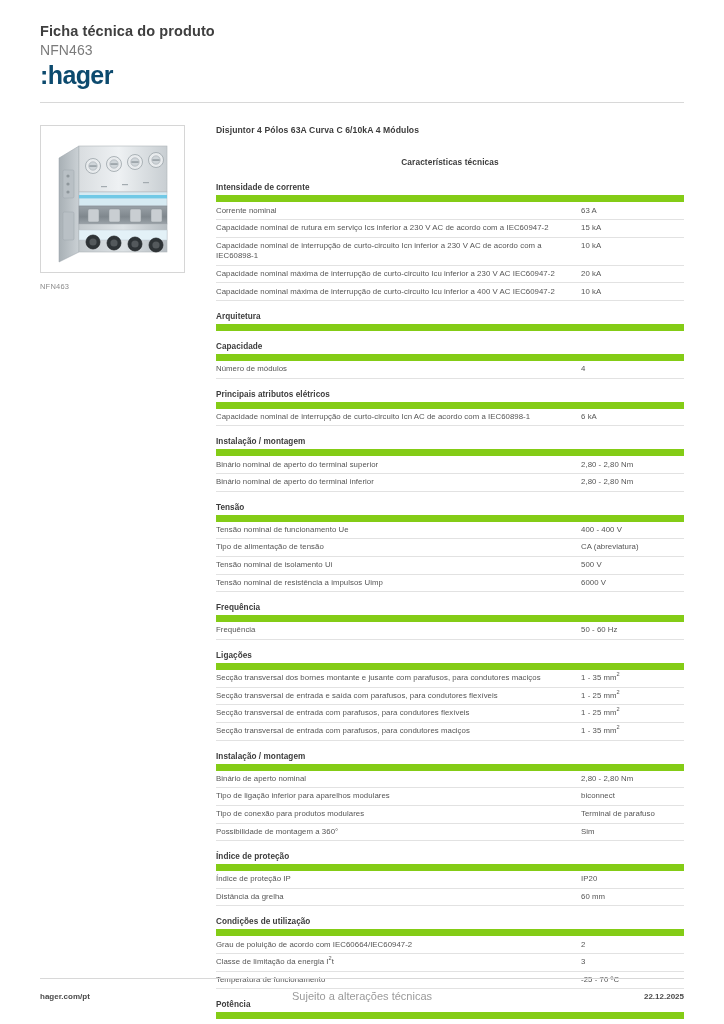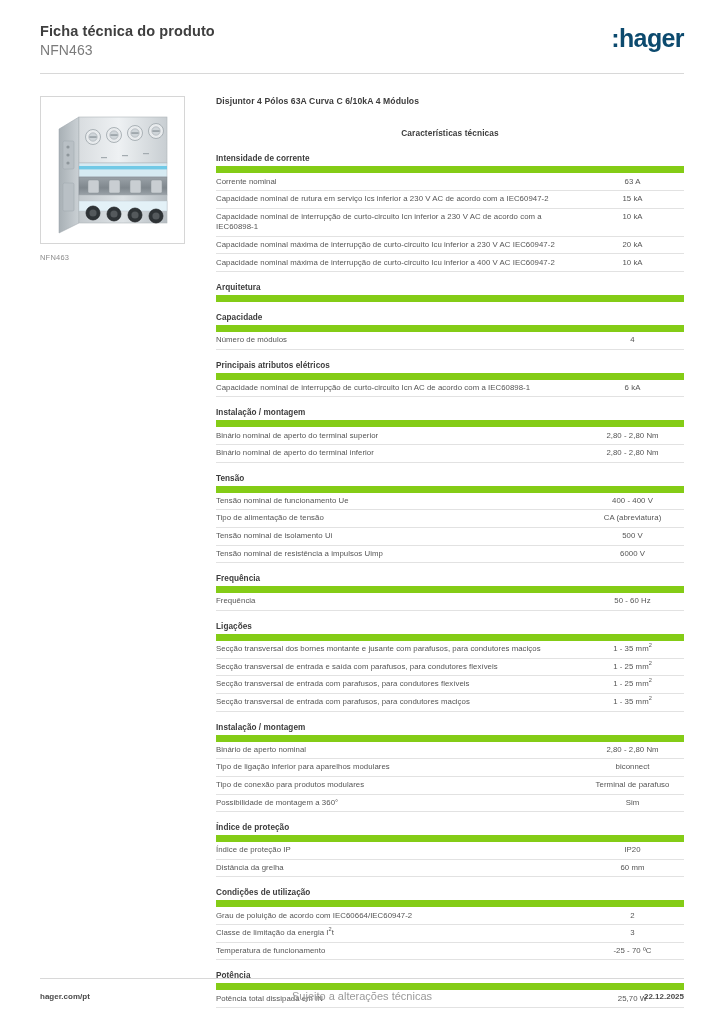--- a/index.html
+++ b/index.html
@@ -23,20 +23,21 @@
     position: relative;
     padding: 0 40px;
   }
 
   
   .header {
     display: flex;
     align-items: flex-start;
     justify-content: space-between;
     padding-top: 22px;
+    flex-direction: column;
   }
   .header-titles { line-height: 1.28; }
   .doc-title {
     font-size: 14.5px;
     font-weight: bold;
     color: #3f3f3f;
     letter-spacing: 0.1px;
   }
   .doc-subtitle {
     font-size: 14px;
@@ -126,21 +127,21 @@
   table.spec td {
     font-size: 7.8px;
     color: #555555;
     border-bottom: 1px solid #e2e2e2;
     padding: 3.2px 0 3.2px 0;
     vertical-align: top;
     line-height: 1.32;
     letter-spacing: 0.05px;
   }
   td.label { width: 78%; padding-right: 10px; }
-  td.value { width: 22%; text-align: center; white-space: nowrap; }
+  td.value { width: 22%; text-align: left; white-space: nowrap; }
   sup { font-size: 0.72em; vertical-align: super; line-height: 0; }
 
   
   .footer {
     position: absolute;
     left: 40px;
     right: 40px;
     bottom: 22px;
   }
   .footer-rule { border-top: 1px solid #d8d8d8; }

